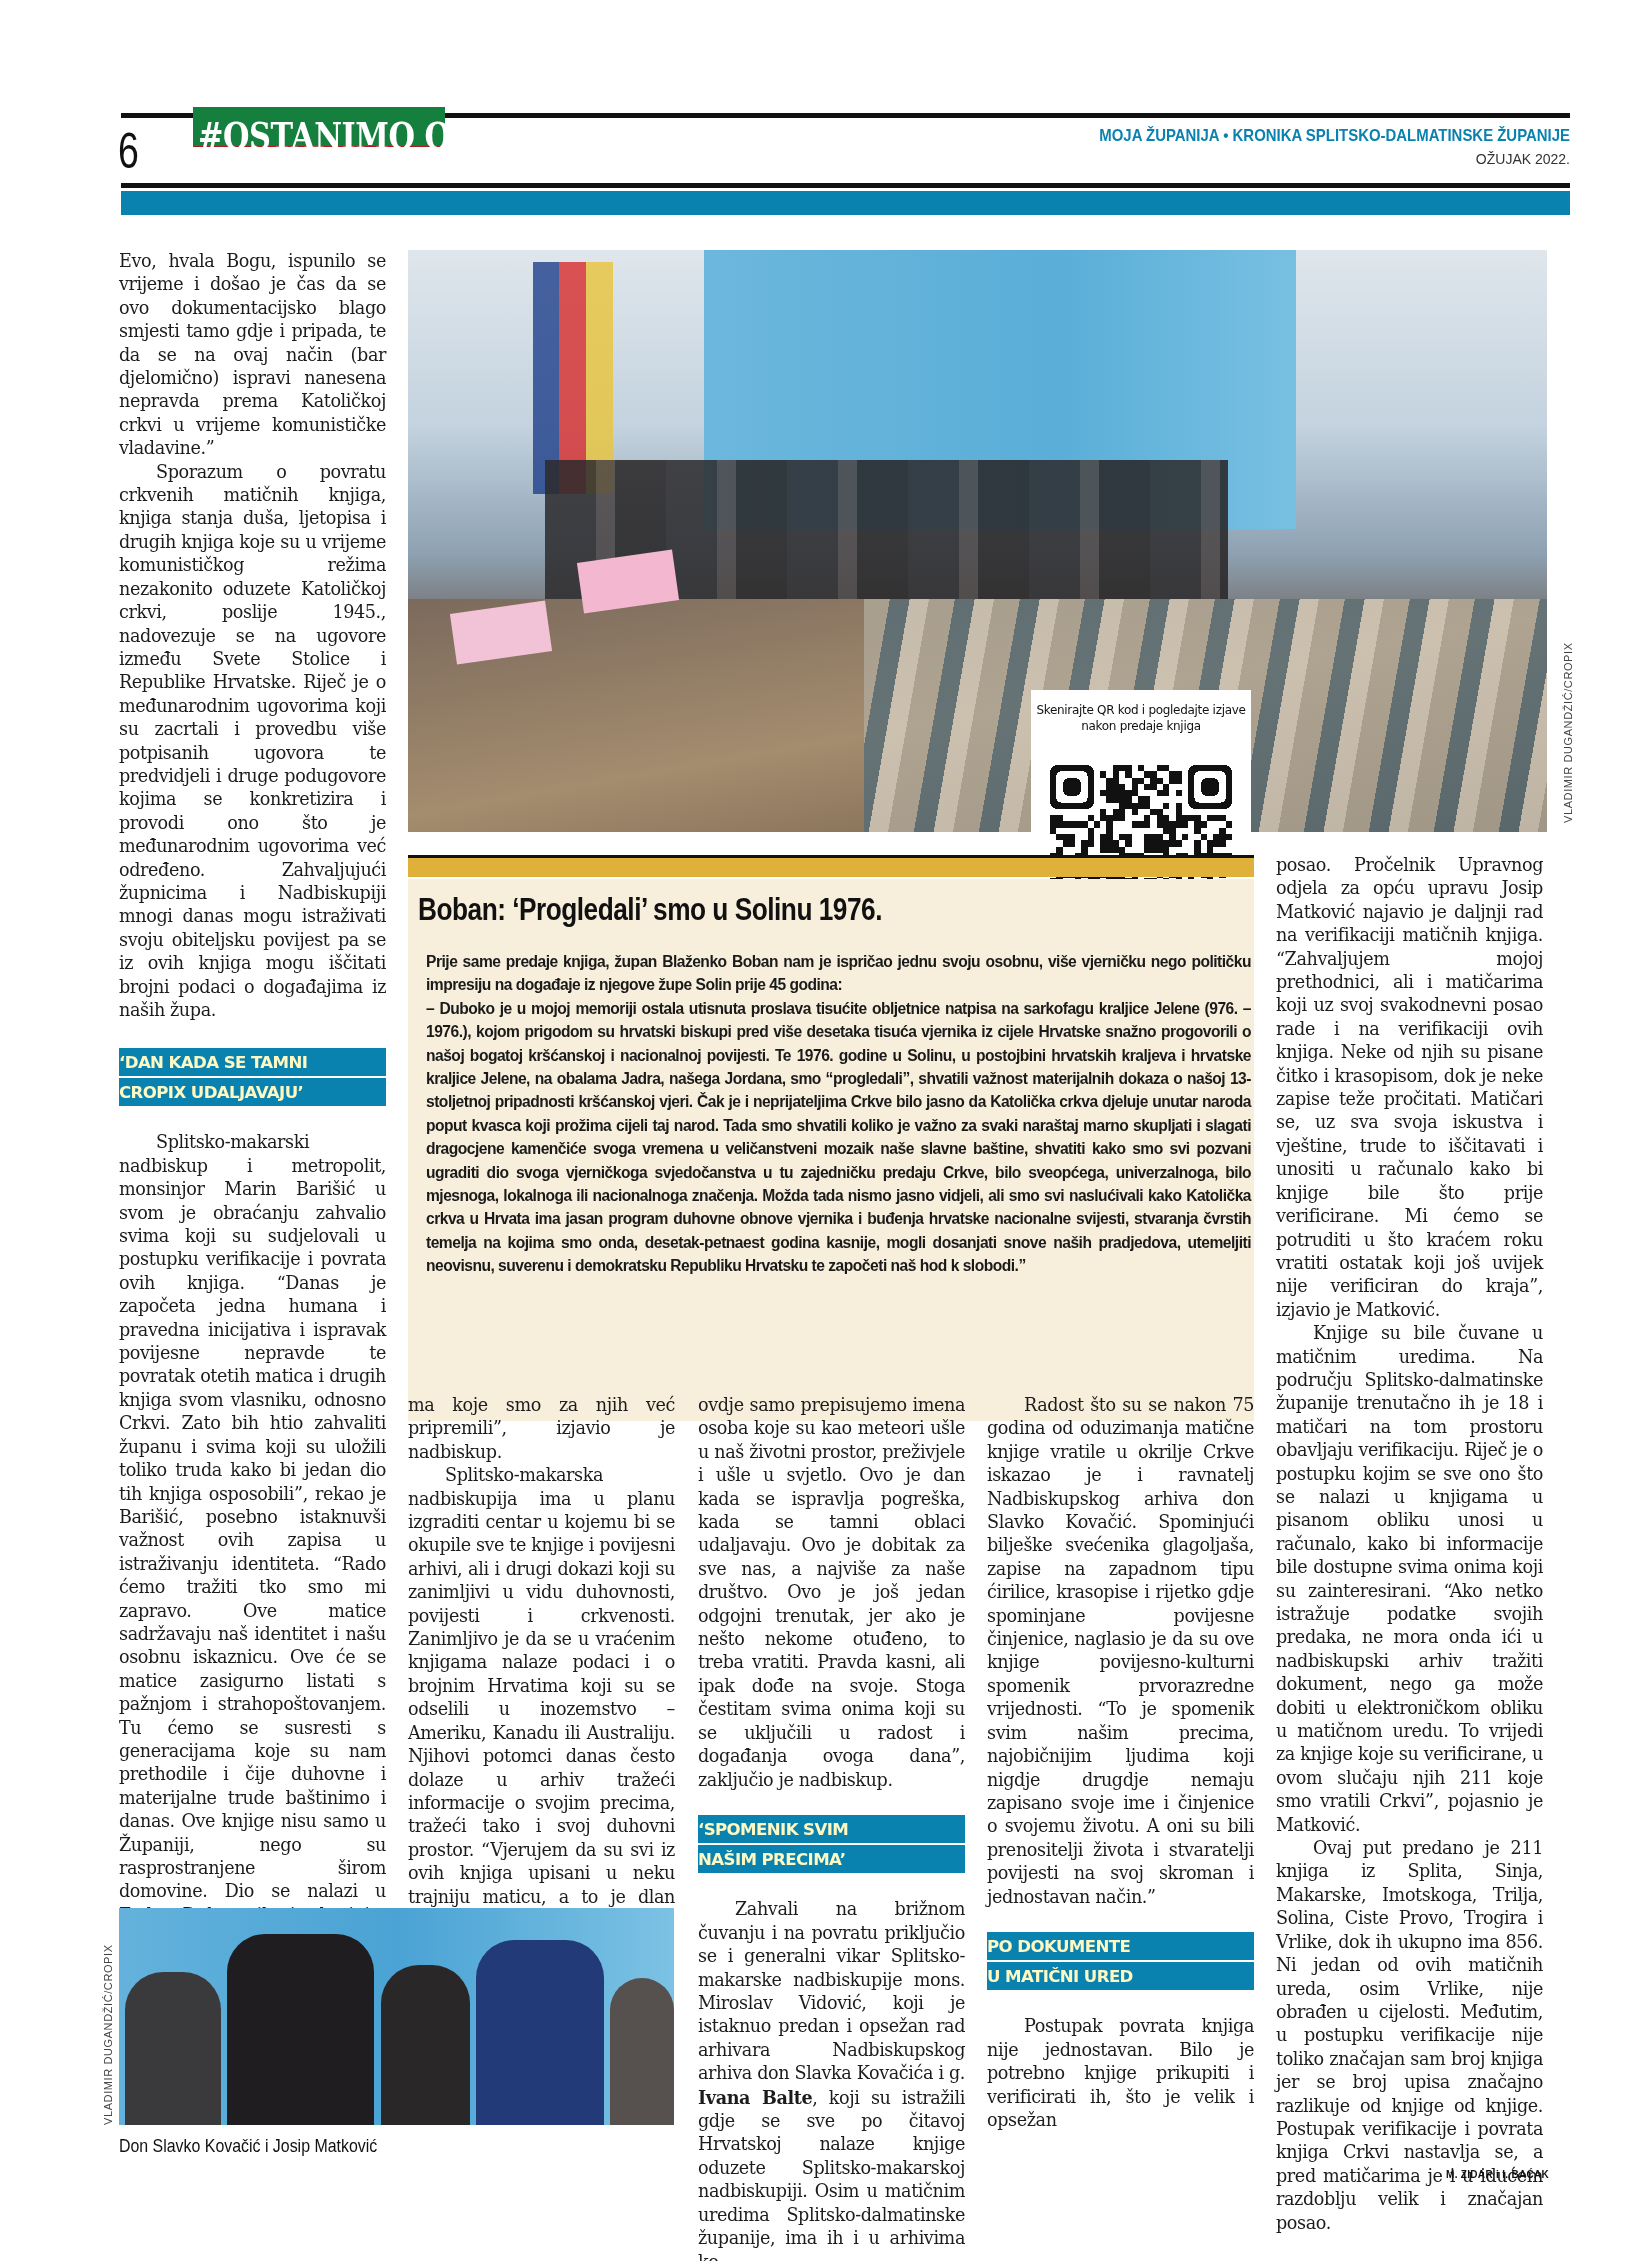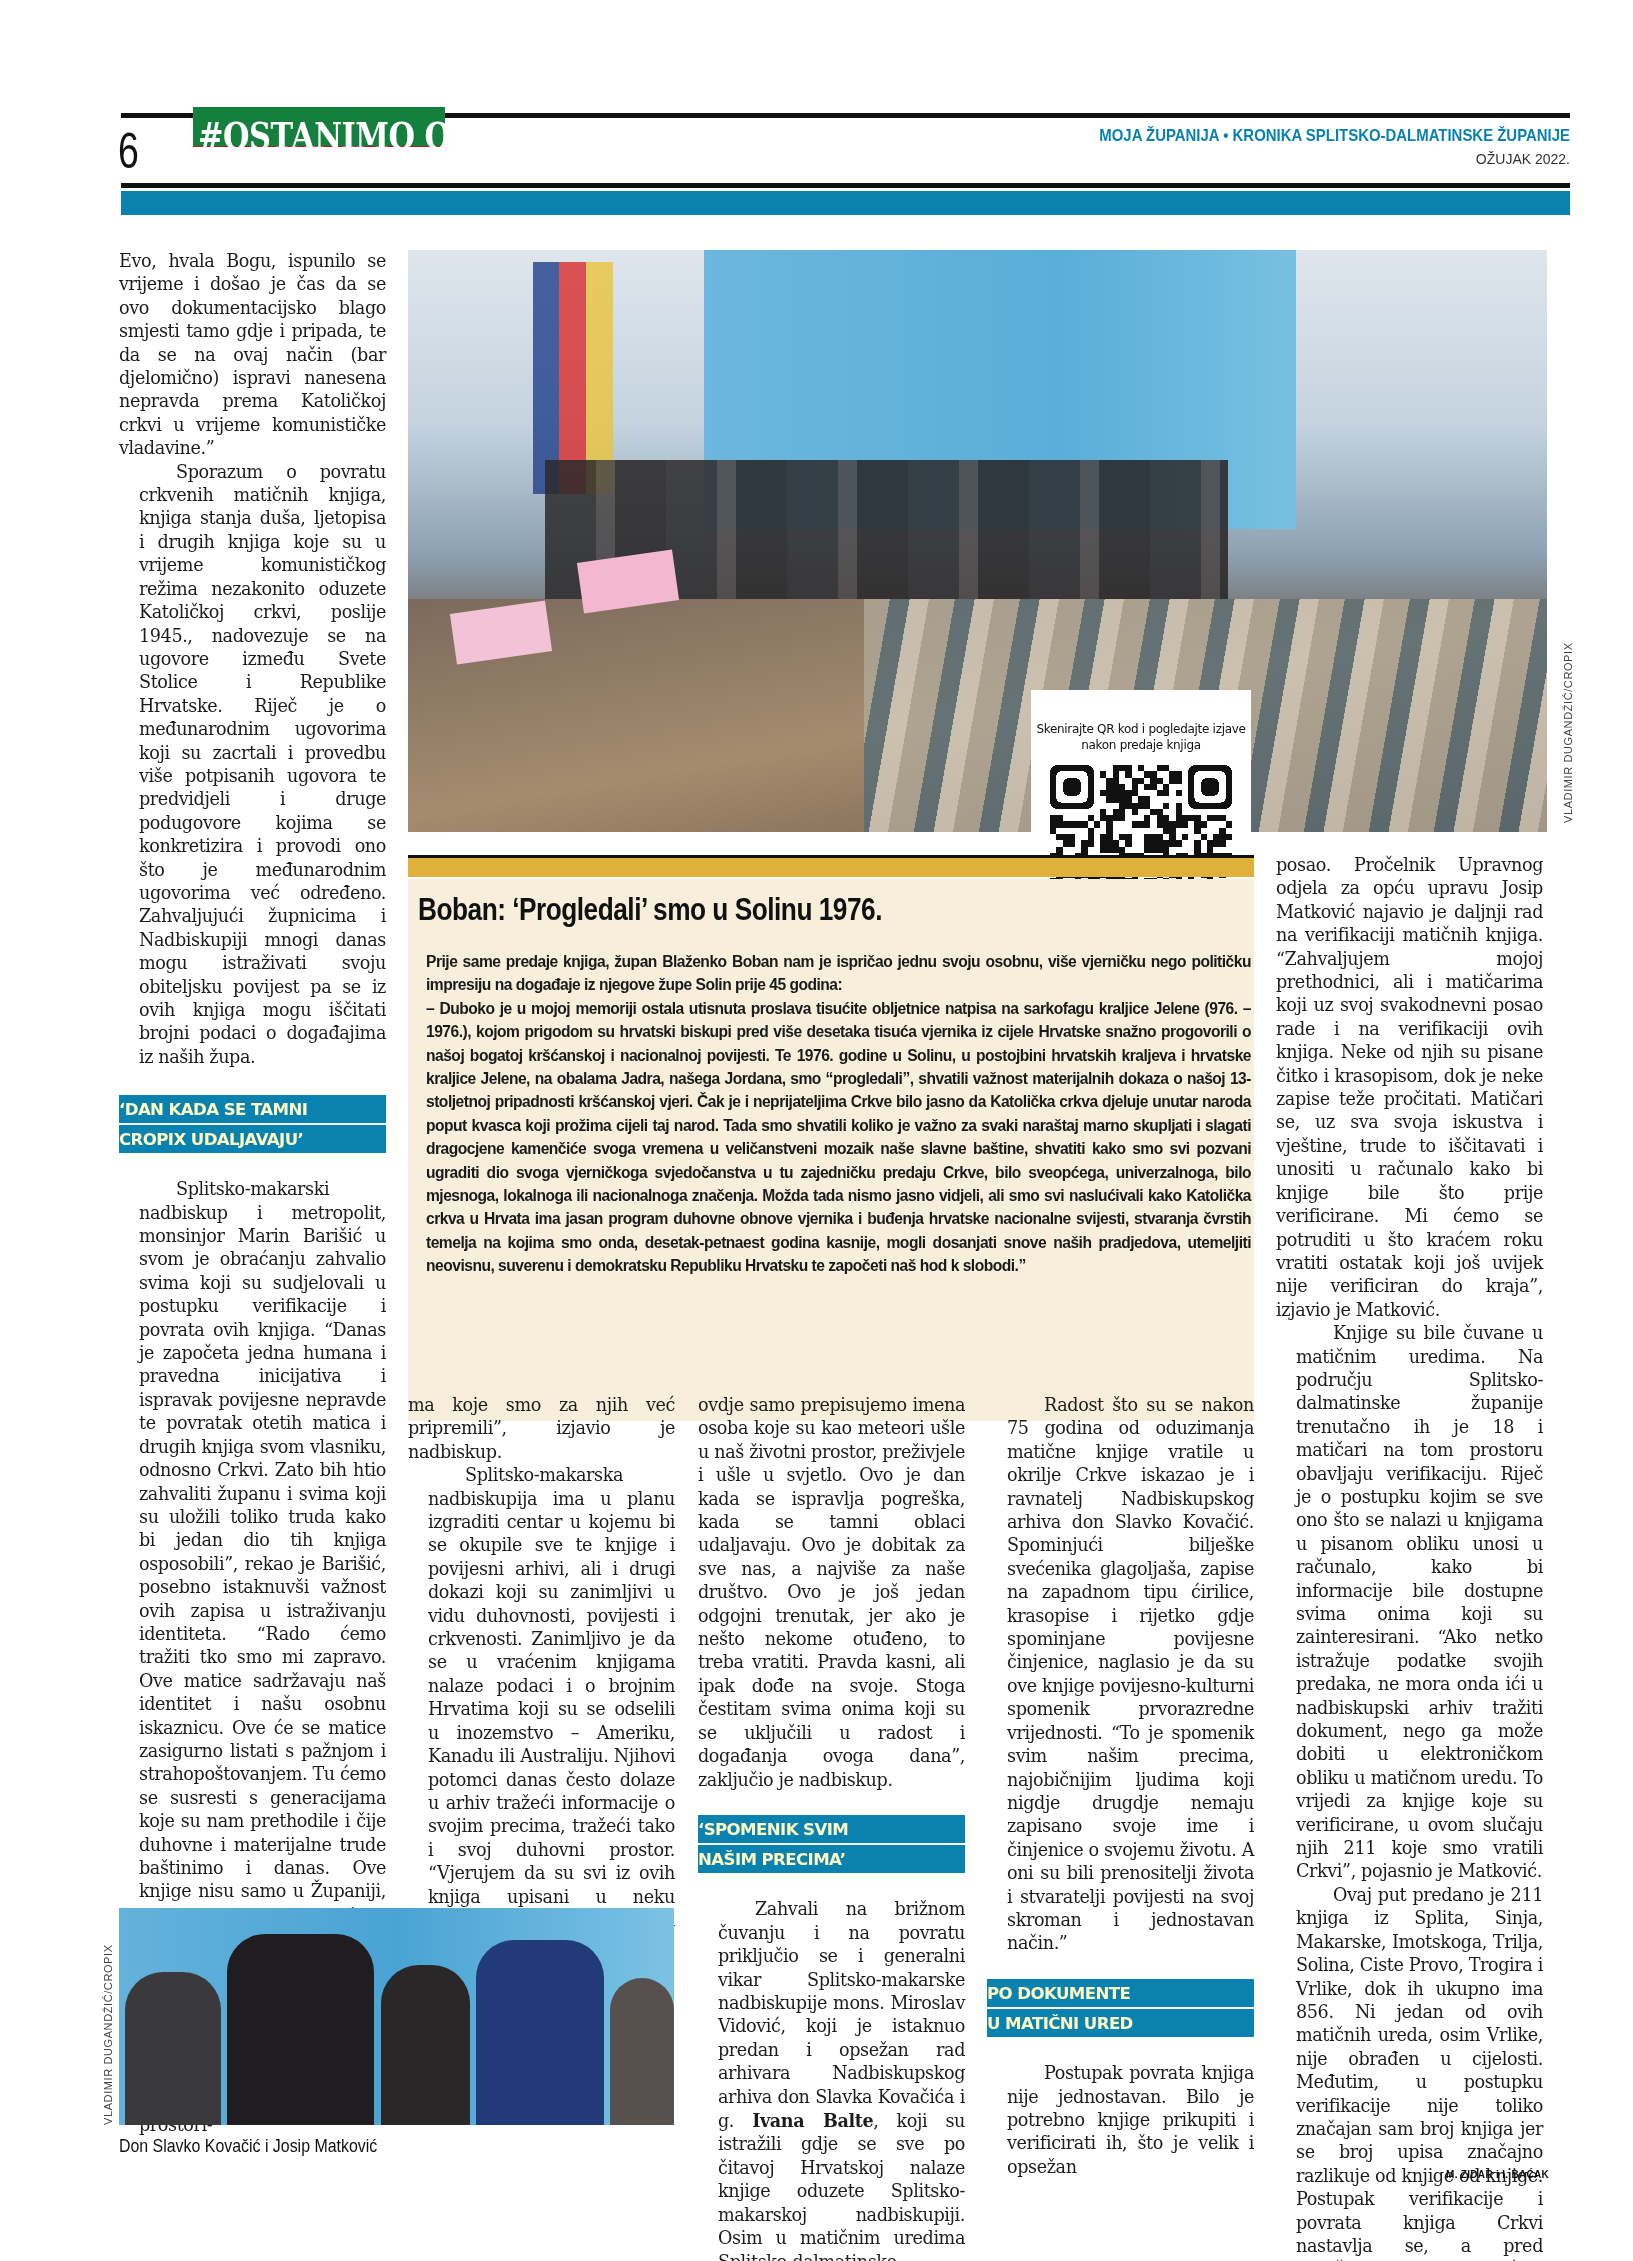--- a/index.html
+++ b/index.html
@@ -12,21 +12,21 @@
   .blue-band { left:121px; top:191px; width:1449px; height:24px; background:#0a82b0; }
   .page-num { left:118px; top:121px; font-family:"Liberation Sans", sans-serif; font-size:50px; line-height:61px; color:#111; transform:scaleX(0.75); transform-origin:left; }
   .kicker { left:193px; top:107px; width:252px; height:40px; background:#15803d; box-sizing:border-box; border-bottom:1.3px solid #b01a20; }
   .kicker span { display:block; font-family:"DejaVu Serif", serif; font-weight:bold; color:#fff; font-size:38px; line-height:57px; white-space:nowrap; transform:scaleX(0.8); transform-origin:left center; padding-left:6.4px; letter-spacing:-0.6px; }
   .pub-line { right:63px; top:126px; font-family:"Liberation Sans", sans-serif; font-weight:bold; color:#0a82b0; font-size:16.6px; white-space:nowrap; transform:scaleX(0.9); transform-origin:right center; }
   .pub-date { right:63px; top:151px; font-family:"Liberation Sans", sans-serif; font-size:14px; color:#333; }
 
   
   .col { font-family:"DejaVu Serif", serif; font-size:17.6px; line-height:23.4px; text-align:justify; hyphens:manual; color:#1c1c1c; letter-spacing:-0.4px; }
   .col p { margin:0; text-indent:0; }
-  .col p.ind { text-indent:37px;margin-left:20px; }
+  .col p.ind { text-indent:37px; }
   .col1 { left:119px; top:250px; width:267px; }
   .col2 { left:408px; top:1394px; width:267px; }
   .col3 { left:698px; top:1394px; width:267px; }
   .col4 { left:987px; top:1394px; width:267px; }
   .col5 { left:1276px; top:854px; width:267px; }
 
   .subhead { background:#0a82b0; color:#fef9c3; font-family:"DejaVu Sans", sans-serif; font-weight:bold; font-size:16.6px; letter-spacing:-0.6px; }
   .subhead div { height:28px; line-height:29px; }
   .subhead div + div { border-top:2.6px solid #fff; }
 
@@ -36,21 +36,21 @@
   .photo-wall { position:absolute; left:26%; top:0; width:52%; height:48%; background:linear-gradient(90deg,#6cb7dd,#5aaed8 60%,#78c0e2); }
   .photo-table { position:absolute; left:0; top:60%; width:100%; height:40%; background:linear-gradient(170deg,#7b6a5c,#a48c6e 50%,#6e5a46); }
   .photo-people { position:absolute; left:12%; top:36%; width:60%; height:28%; background:repeating-linear-gradient(90deg,#2c2a2c 0 51px,#4a4443 51px 70px,#262323 70px 121px); opacity:.85; }
   .photo-books { position:absolute; left:40%; top:60%; width:60%; height:40%; background:repeating-linear-gradient(100deg,#b2ab9c 0 25.5px,#526b78 25.5px 45px,#d9d2c4 45px 64px); opacity:.75; }
   .photo-flags { position:absolute; left:11%; top:2%; width:7%; height:40%; background:linear-gradient(90deg,#1f3f8a 0 33%,#d82c2c 33% 66%,#eac43a 66%); opacity:.8; }
   .pink-card { position:absolute; width:96px; height:51px; background:#f4b7d0; transform:rotate(-8deg); }
   .credit-v { font-family:"Liberation Sans", sans-serif; font-size:11px; color:#444; letter-spacing:0.6px; white-space:nowrap; transform:rotate(-90deg); transform-origin:left top; }
 
   
   .qr-box { left:1031px; top:690px; width:220px; height:252px; background:#fff; }
-  .qr-text { position:absolute; left:0; top:11.5px; width:100%; text-align:center; font-family:"DejaVu Sans", sans-serif; font-size:12px; line-height:16px; color:#111; letter-spacing:-0.3px;margin-top:19px; }
+  .qr-text { position:absolute; left:0; top:11.5px; width:100%; text-align:center; font-family:"DejaVu Sans", sans-serif; font-size:12px; line-height:16px; color:#111; letter-spacing:-0.3px; }
   .qr-code { position:absolute; left:19px; top:75px; width:182px; height:182px; }
 
   
   .gold-bar { left:408px; top:858px; width:846px; height:19px; background:#e0b13a; }
   .gold-rule { left:408px; top:855px; width:846px; height:2.6px; background:#111; }
   .quote-box { left:408px; top:879px; width:846px; height:542px; background:#f7efdc; }
   .quote-title { position:absolute; left:10.2px; top:11.5px; font-family:"Liberation Sans", sans-serif; font-weight:bold; font-size:32px; color:#111; white-space:nowrap; transform:scaleX(0.82); transform-origin:left; letter-spacing:-0.6px; }
   .quote-body { position:absolute; left:18px; top:71px; width:825px; font-family:"Liberation Sans", sans-serif; font-weight:bold; font-size:15.6px; line-height:23.4px; color:#1a1a1a; text-align:justify; letter-spacing:-0.5px; }
   .quote-body p { margin:0; }
 

